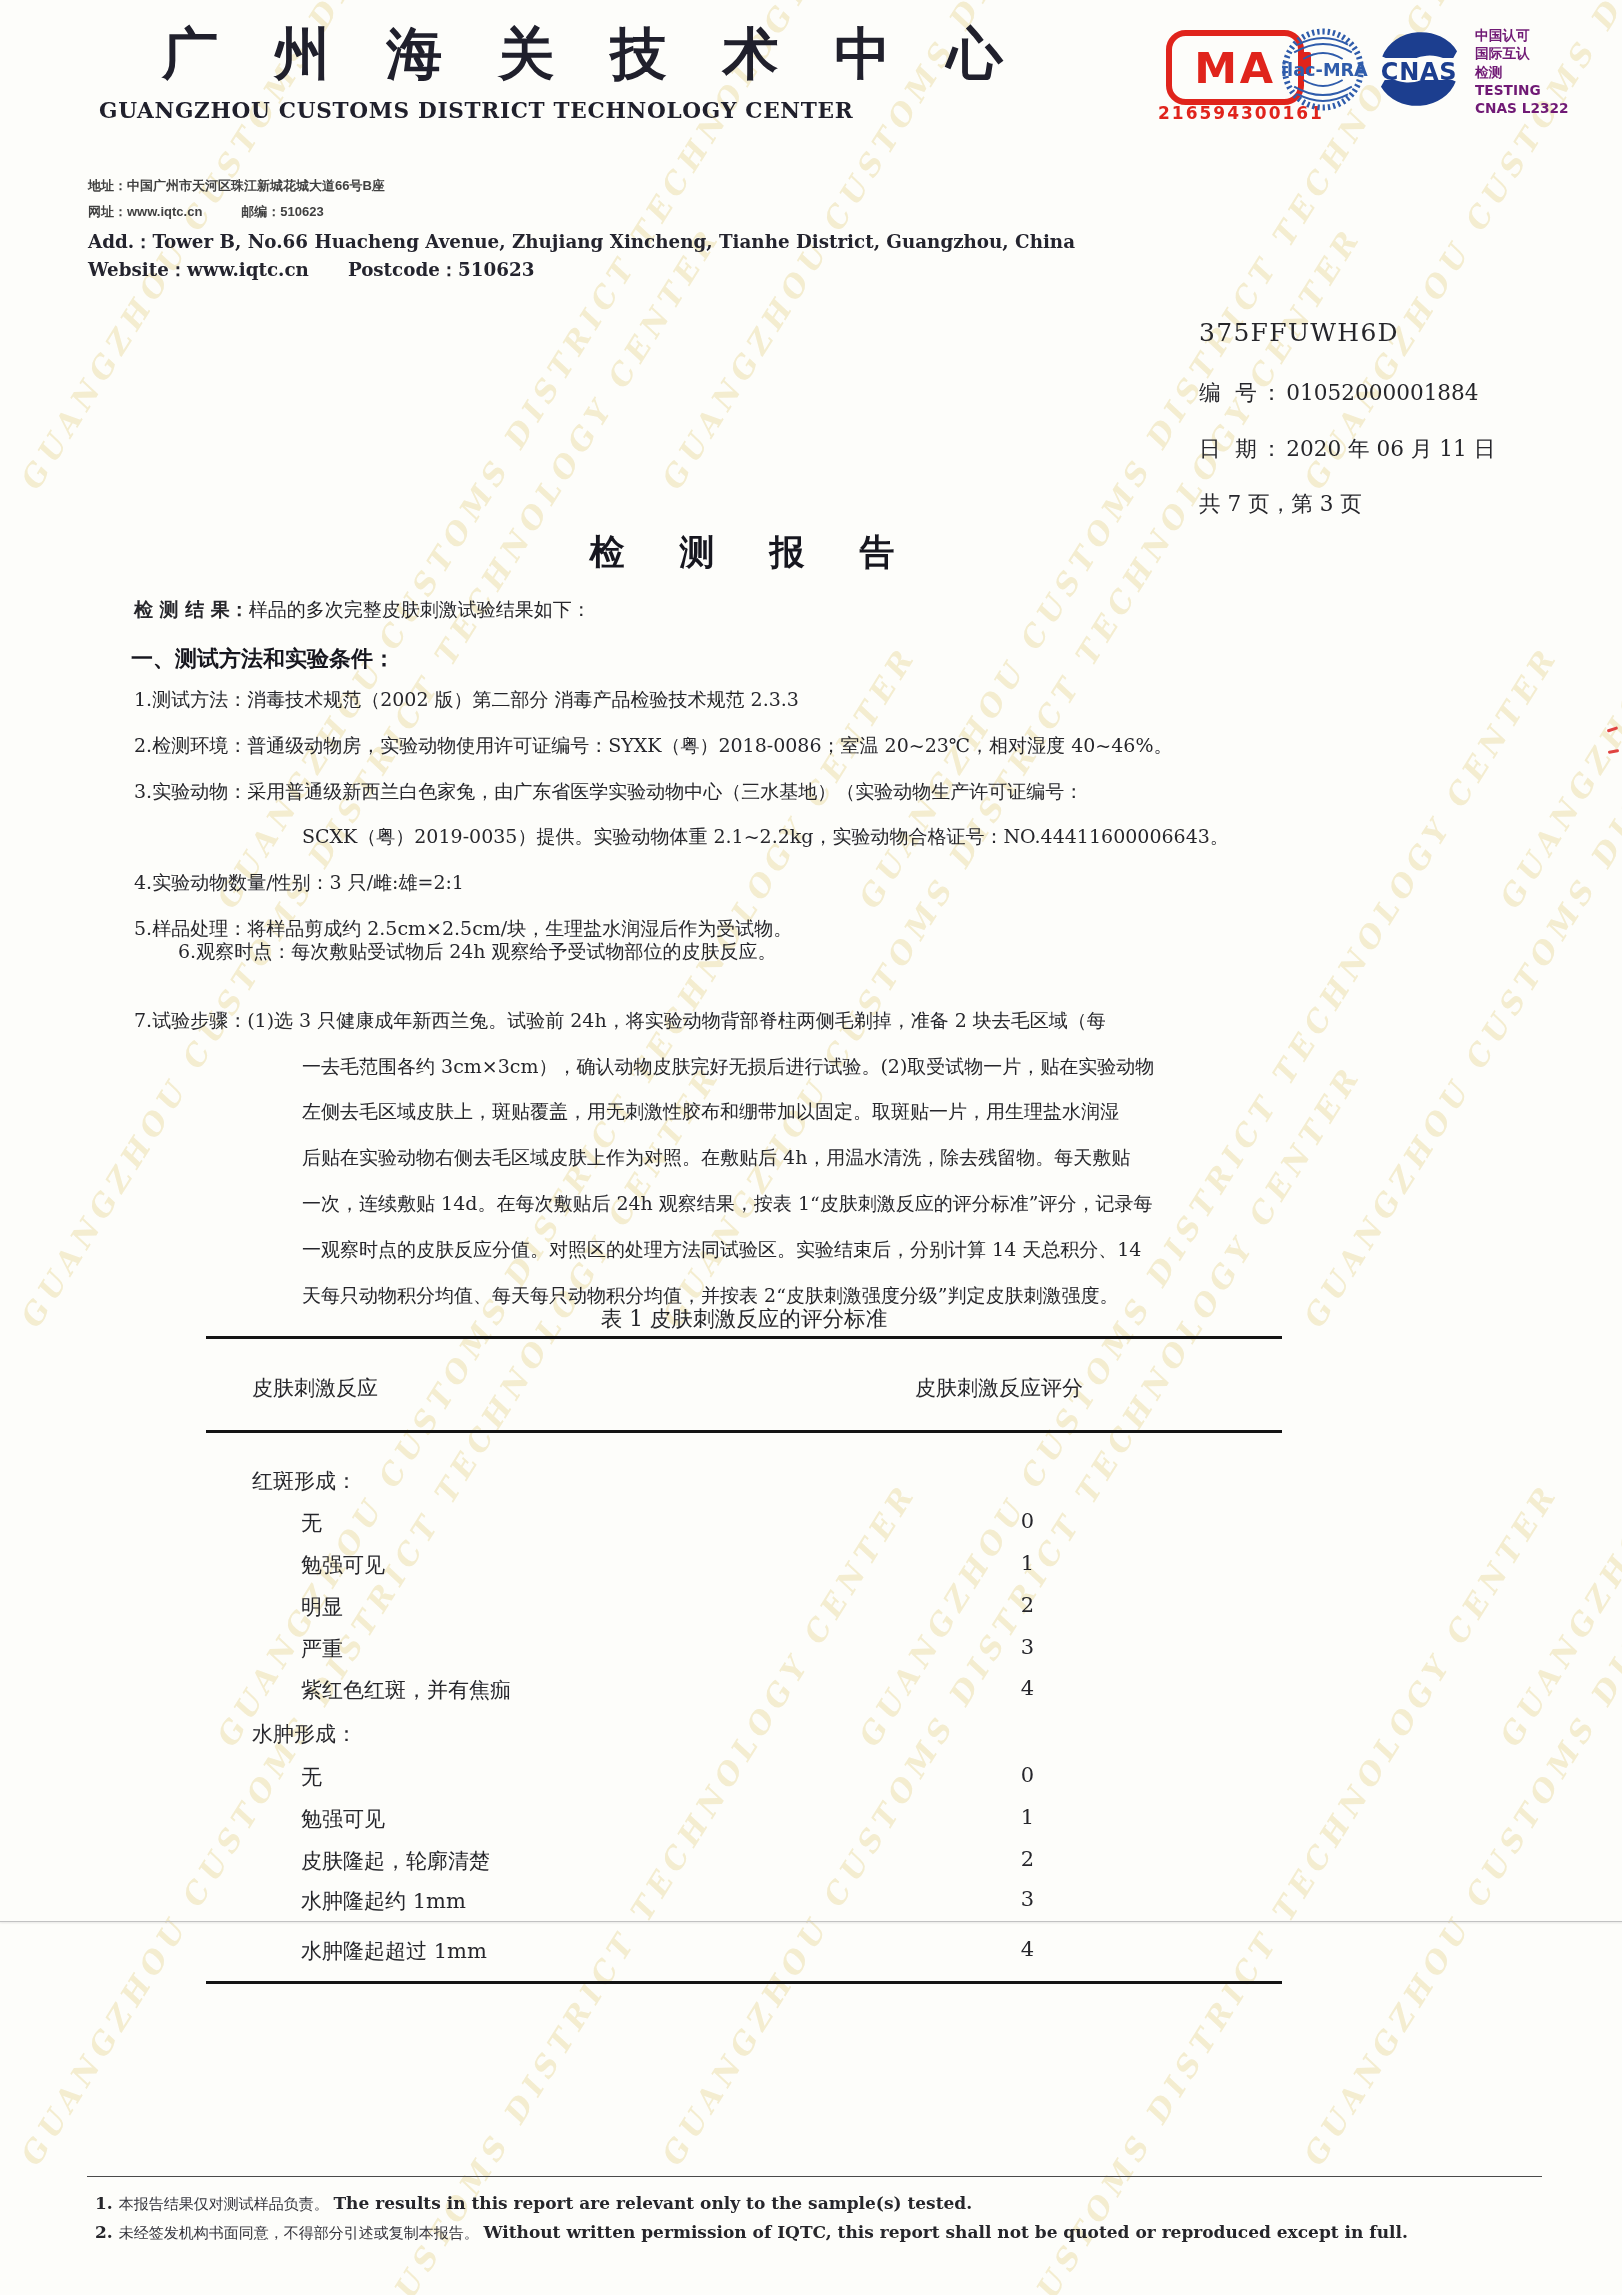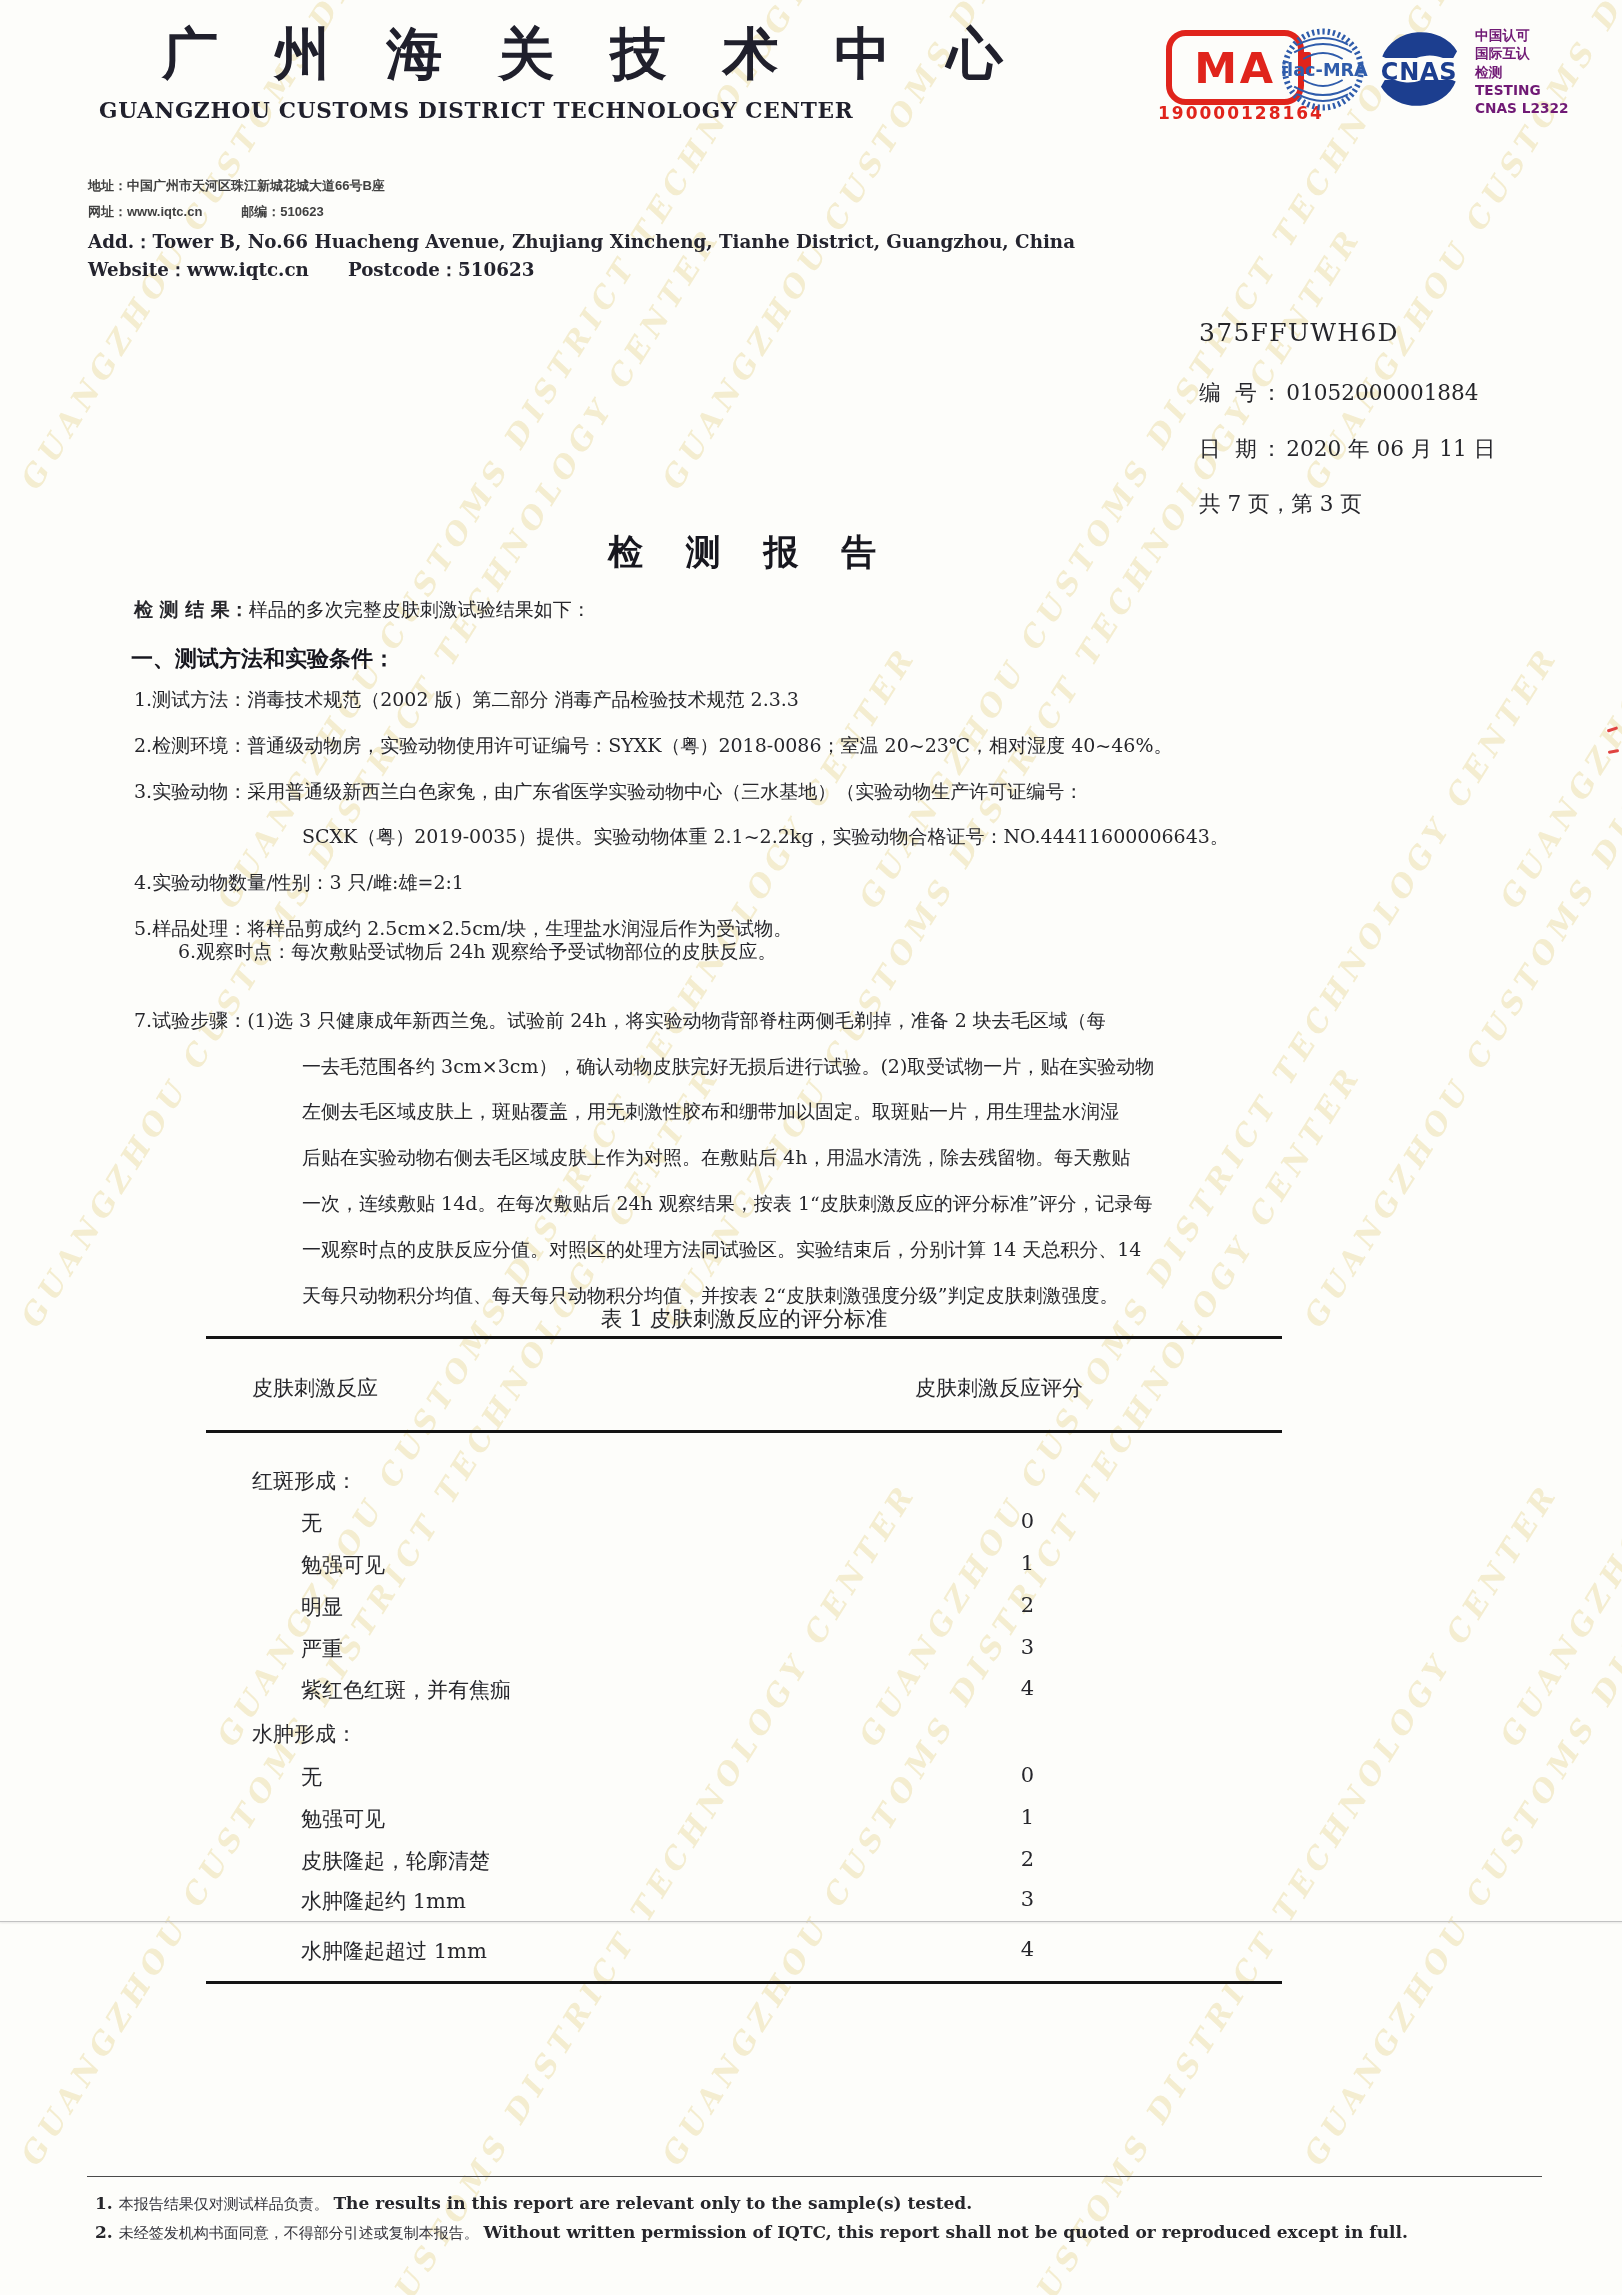--- a/index.html
+++ b/index.html
@@ -40,21 +40,21 @@
   .addr-cn{font-size:13px;font-weight:bold;color:#404040;
            font-family:Liberation Sans, sans-serif;}
   .addr-en{font-size:18.3px;font-weight:bold;color:#24242e;}
   .gap60{display:inline-block;width:39px;}
 
   .meta-code{left:1199px;top:318px;font-size:25px;letter-spacing:1.3px;}
   .meta-line{font-size:21.6px;}
   .meta-label{letter-spacing:3.9px;}
 
   .doc-title{left:0;top:529px;width:1501px;text-align:center;font-size:35px;font-weight:bold;
-             letter-spacing:17px;color:#17171f;font-family:Liberation Serif, serif;}
+             letter-spacing:17px;color:#17171f;font-family:Liberation Mono, monospace;}
 
   .body-line{font-size:19px;}
   .lbl-bold{font-weight:bold;font-family:"DejaVu Sans","Liberation Sans",sans-serif;}
   .sec-head{font-size:22px;font-weight:bold;color:#17171f;
             font-family:"DejaVu Sans","Liberation Sans",sans-serif;}
 
   .tbl-caption{left:206px;top:1304px;width:1076px;text-align:center;font-size:21.6px;}
   .tbl-rule{position:absolute;left:206px;width:1076px;background:#141414;}
   .tbl-cell{font-size:21px;}
   .fold-line{position:absolute;left:0;top:1921px;width:1623px;height:1.3px;background:#c2c2c2;
@@ -94,21 +94,21 @@
       <div class="wm" style="left: 1204px; top: 2015px;">GUANGZHOU CUSTOMS DISTRICT TECHNOLOGY CENTER</div>
     </div>
 
   <div class="abs org-cn">广 州 海 关 技 术 中 心</div>
   <div class="abs org-en">GUANGZHOU CUSTOMS DISTRICT TECHNOLOGY CENTER</div>
 
   <div class="abs cma-box">
     <span class="cma-ma">MA</span>
   </div>
   <div class="abs cma-notch"></div>
-  <div class="abs cma-num">190000128164</div>
+  <div class="abs cma-num">216594300161</div>
 
   <div class="abs ilac-wrap">
     <svg width="84" height="97" viewBox="0 0 128 148">
       <circle cx="64" cy="74" r="58" fill="none" stroke="#2f5cab" stroke-width="9" stroke-dasharray="3.5 4.5"></circle>
       <path d="M20 48 Q64 22 108 48" fill="none" stroke="#2f5cab" stroke-width="3"></path>
       <path d="M26 36 Q64 16 102 36" fill="none" stroke="#2f5cab" stroke-width="3"></path>
       <path d="M34 58 Q64 40 94 58" fill="none" stroke="#2f5cab" stroke-width="3"></path>
       <path d="M20 100 Q64 126 108 100" fill="none" stroke="#2f5cab" stroke-width="3"></path>
       <path d="M26 112 Q64 132 102 112" fill="none" stroke="#2f5cab" stroke-width="3"></path>
       <path d="M34 90 Q64 108 94 90" fill="none" stroke="#2f5cab" stroke-width="3"></path>

